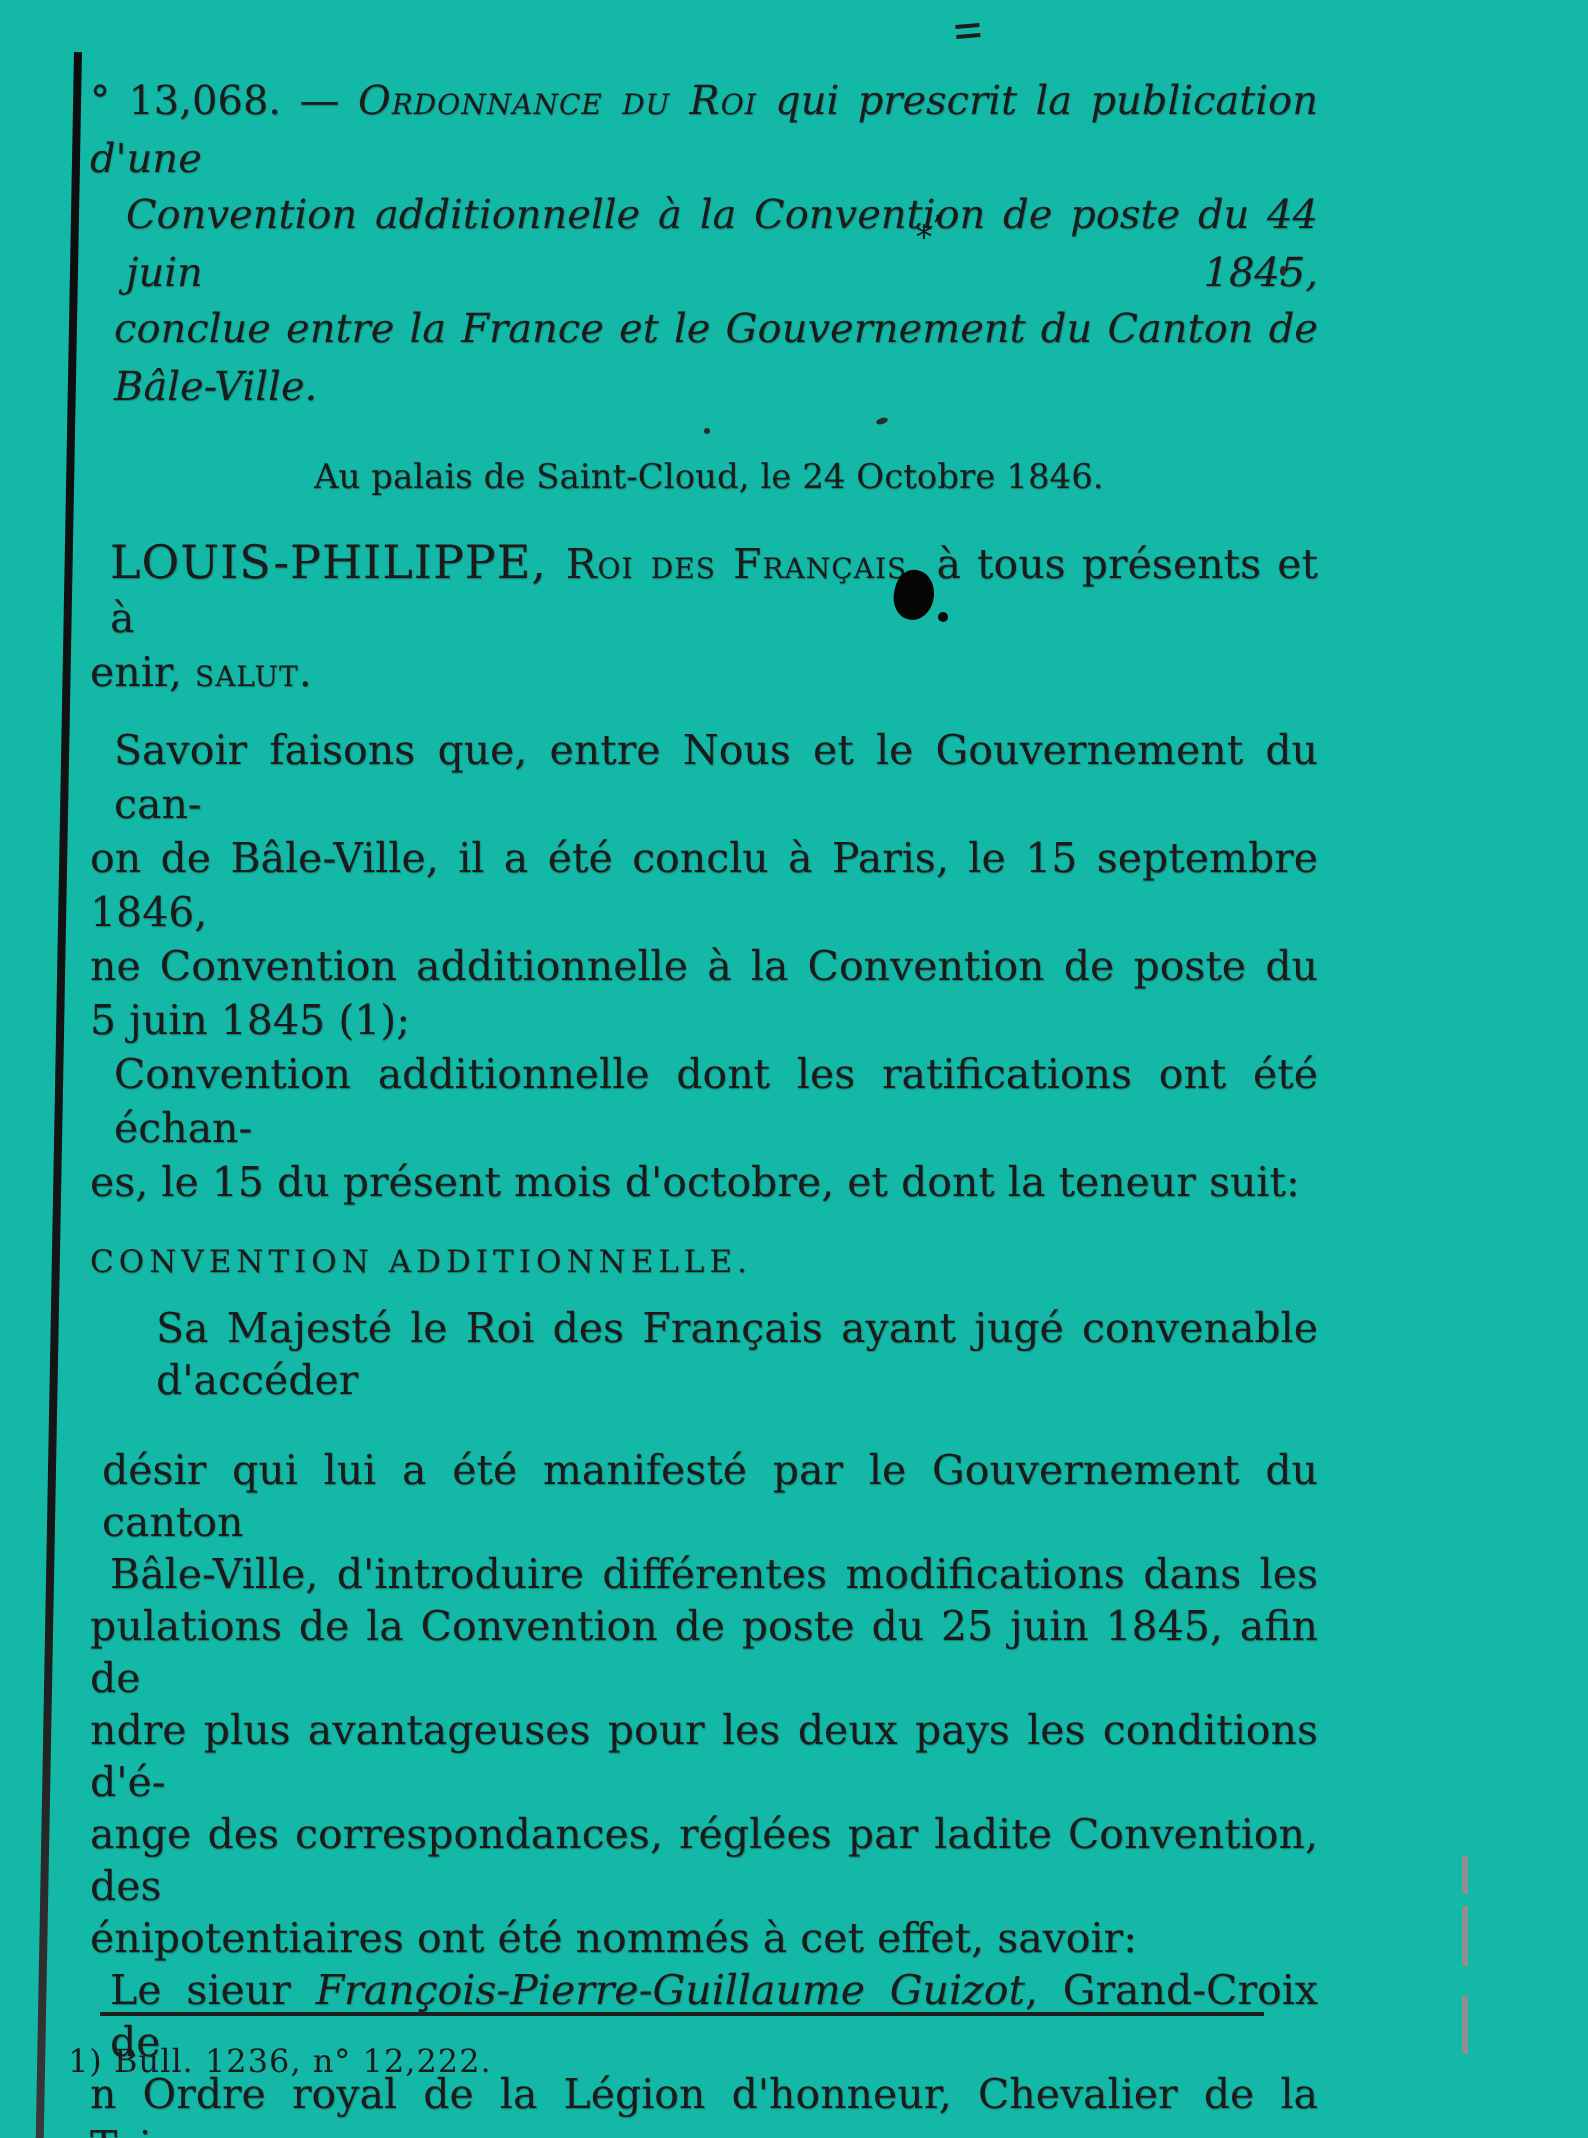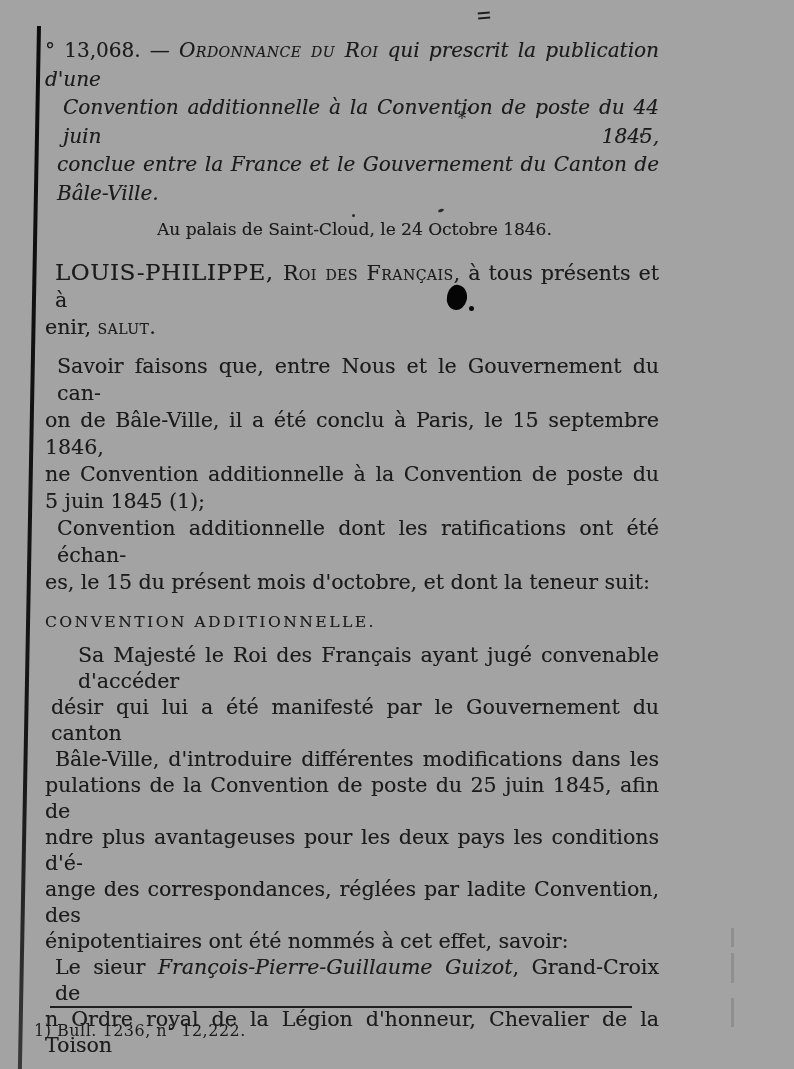--- a/index.html
+++ b/index.html
@@ -4,21 +4,21 @@
 <style>
   html,body{margin:0;padding:0;}
   body{
     width:794px;height:1069px;
     background:#fdfdfc;
     overflow:hidden;
     position:relative;
     font-family:"DejaVu Serif","Liberation Serif",serif;
     color:#1b1b1b;
   }
-  .page{position:absolute;inset:0;background:#a3a3a3;padding-left:36px;}
+  .page{position:absolute;inset:0;background:#14b8a6;padding-left:36px;}
   
   .crease{
     position:absolute;left:37px;top:26px;width:3.6px;height:1050px;
     background:linear-gradient(to bottom,#0d0d0d 0%,#161616 70%,#3a3a3a 100%);
     transform:rotate(1.05deg);transform-origin:top left;
   }
   .doc{
     position:absolute;left:45px;top:36px;width:614px;
     text-shadow:0.3px 0.3px 0.6px rgba(10,10,10,0.35);
   }
@@ -26,21 +26,21 @@
     text-align:justify;text-align-last:justify;
     white-space:normal;
   }
   .line.nj{text-align-last:left;}
   .it{font-style:italic;}
   .rm{font-style:normal;}
   .sc{font-variant:small-caps;letter-spacing:0.5px;}
   .lp{font-size:23px;letter-spacing:0.5px;}
   .hdr{font-style:italic;font-size:20px;line-height:28.5px;}
   .dateline{
-    font-size:17px;line-height:27px;margin-top:9px;
+    font-size:17px;line-height:27px;margin-top:19px;
     padding-left:112px;text-align:left;
   }
   .body1{font-size:20.5px;line-height:27px;}
   .body1 .line:first-child{margin-top:16px;}
   .sect-heading{
     font-size:15.5px;letter-spacing:2.5px;
     margin-top:14px;line-height:24px;font-variant:small-caps;
     text-transform:uppercase;
   }
   .body2{font-size:20.5px;line-height:26px;margin-top:8px;}
@@ -80,21 +80,21 @@
         <div class="line"><span>ne Convention additionnelle à la Convention de poste du</span></div>
         <div class="line nj"><span>5 juin 1845 (1);</span></div>
         <div class="line" style="padding-left: 12px;"><span>Convention additionnelle dont les ratifications ont été échan-</span></div>
         <div class="line nj"><span>es, le 15 du présent mois d'octobre, et dont la teneur suit:</span></div>
       </div>
 
     <div class="sect-heading">Convention additionnelle.</div>
 
     <div class="body2">
         <div class="line" style="padding-left: 8px; margin-left: 25px;"><span>Sa Majesté le Roi des Français ayant jugé convenable d'accéder</span></div>
-        <div class="line" style="padding-left: 6px;"><span>désir qui lui a été manifesté par le Gouvernement du canton</span></div>
+        <div class="line" style="padding-left: 6px; margin-top: 19px;"><span>désir qui lui a été manifesté par le Gouvernement du canton</span></div>
         <div class="line" style="padding-left: 10px;"><span>Bâle-Ville, d'introduire différentes modifications dans les</span></div>
         <div class="line"><span>pulations de la Convention de poste du 25 juin 1845, afin de</span></div>
         <div class="line"><span>ndre plus avantageuses pour les deux pays les conditions d'é-</span></div>
         <div class="line"><span>ange des correspondances, réglées par ladite Convention, des</span></div>
         <div class="line nj"><span>énipotentiaires ont été nommés à cet effet, savoir:</span></div>
         <div class="line" style="padding-left: 10px;"><span>Le sieur </span><span class="it">François-Pierre-Guillaume Guizot</span><span>, Grand-Croix de</span></div>
         <div class="line"><span>n Ordre royal de la Légion d'honneur, Chevalier de la Toison</span></div>
       </div>
 
   </div>

